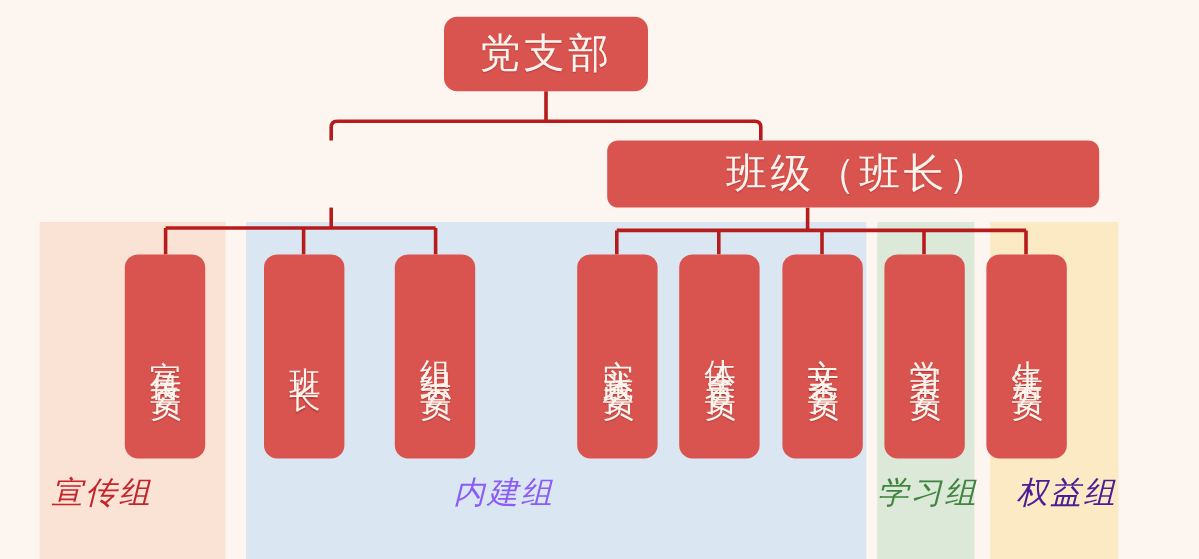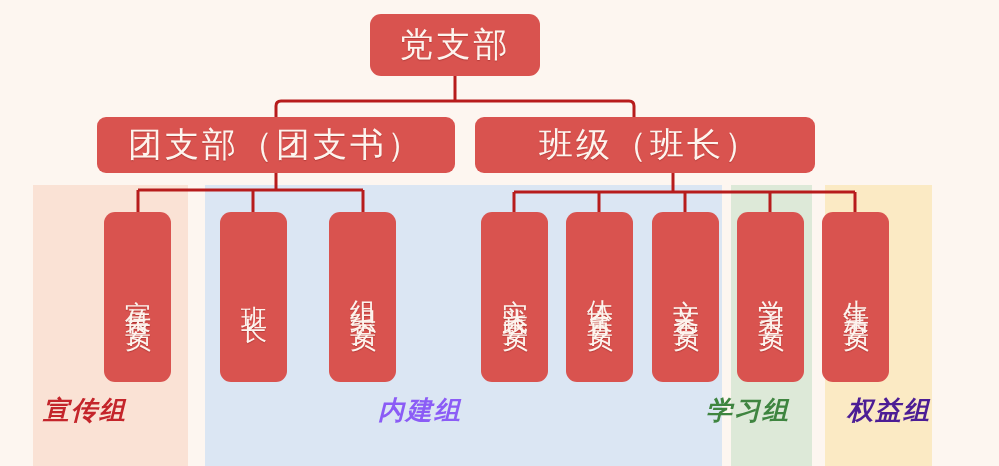--- a/index.html
+++ b/index.html
@@ -30,29 +30,29 @@
   .band-internal  { left: 205px; width: 517px; background: #dbe6f3; }
   .band-study     { left: 731px; width: 81px;  background: #dde9d8; }
   .band-rights    { left: 825px; width: 107px; background: #fbeac4; }
 
   
   .group-label {
     position: absolute;
     top: 398px;
     font-family: "Liberation Serif", "DejaVu Serif", serif;
     font-size: 26px;
-    font-weight: bold;
+    font-weight: normal;
     font-style: italic;
     letter-spacing: 2px;
     white-space: nowrap;
     line-height: 1;
   }
   .label-publicity { left: 43px;  color: #c4252b; }
   .label-internal  { left: 378px; color: #8b5cf6; }
-  .label-study     { left: 706px; color: #3f8540; }
+  .label-study     { left: 731px; color: #3f8540; }
   .label-rights    { left: 847px; color: #4c1d95; }
 
   
   #connectors {
     position: absolute;
     left: 0;
     top: 0;
     width: 999px;
     height: 466px;
     pointer-events: none;
@@ -77,21 +77,21 @@
   }
   .node-root {
     left: 370px; top: 14px; width: 170px; height: 62px;
     border-radius: 11px;
     text-align: center;
   }
   .node-league {
     left: 97px; top: 117px; width: 358px; height: 56px;
   }
   .node-class {
-    left: 475px; top: 117px; width: 340px; height: 56px; padding-left: 10px;
+    left: 506px; top: 117px; width: 410px; height: 56px; padding-left: 10px;
   }
 
   .node-leaf {
     top: 212px;
     width: 67px;
     height: 170px;
     font-size: 26px;
     border-radius: 11px;
   }
   .node-leaf .vtext {
@@ -149,23 +149,20 @@
       <path d="M685,192 L685,212"></path>
       <path d="M770,192 L770,212"></path>
       <path d="M855,192 L855,212"></path>
     </g>
   </svg>
 
   <div class="node node-wide node-root">
     <span>党支部</span>
   </div>
 
-  <div class="node node-wide node-league">
-    <span>团支部（团支书）</span>
-  </div>
   <div class="node node-wide node-class">
     <span>班级（班长）</span>
   </div>
 
   <div class="node node-leaf leaf-0">
     <span class="vtext">宣传委员</span>
   </div>
   <div class="node node-leaf leaf-1 two-char">
     <span class="vtext">班长</span>
   </div>

